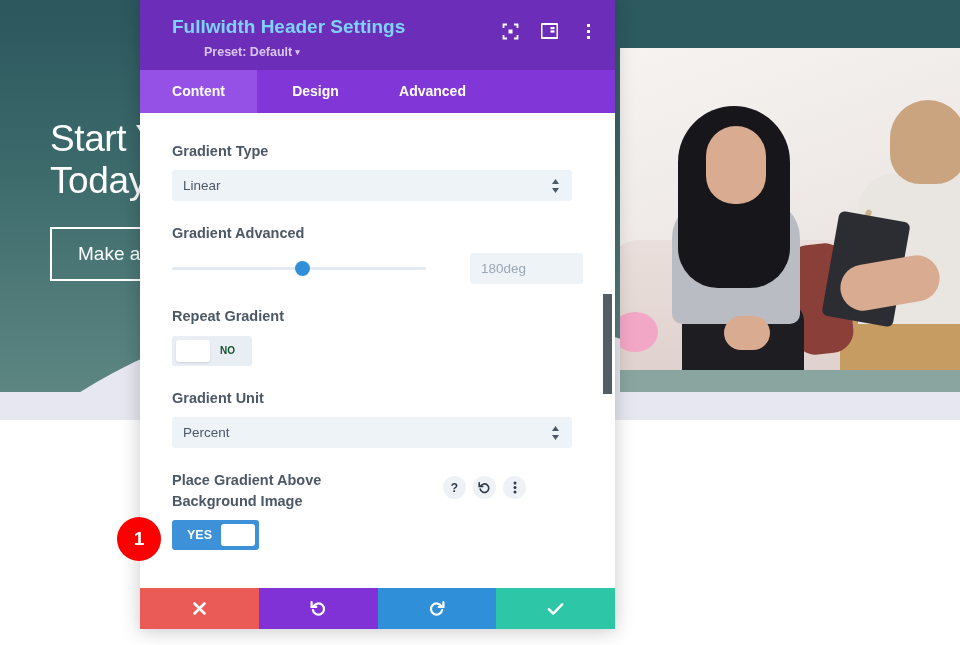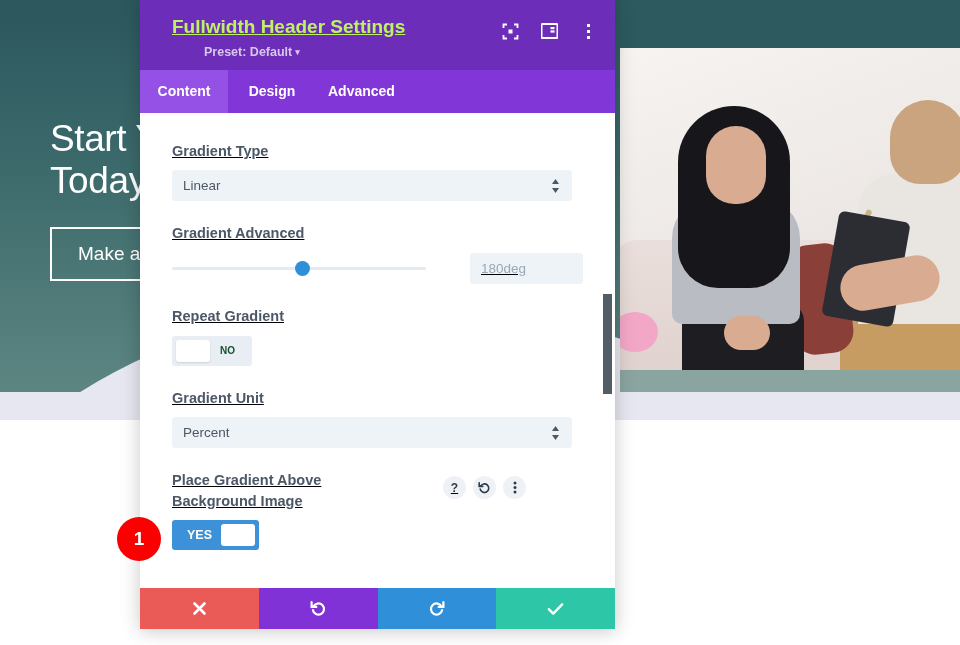--- a/index.html
+++ b/index.html
@@ -234,25 +234,24 @@
     overflow: hidden;
   }
 
   .modal-header {
     background: #6c2eb9;
     padding: 16px 20px 11px 32px;
     position: relative;
     flex: 0 0 auto;
   }
   .modal-title {
-    color: #bef264;
+    color: #7dd3fc;
     font-size: 19px;
     font-weight: bold;
     line-height: 1.2;
-    text-decoration: underline;
   }
   .modal-preset {
     color: #d9c6ef;
     font-size: 12.5px;
     font-weight: bold;
     margin-top: 6px;
     padding-left: 32px;
   }
   .preset-caret {
     display: inline-block;
@@ -275,36 +274,35 @@
   }
   .hicon svg { display: block; }
 
   .tabs {
     display: flex;
     background: #8137d8;
     flex: 0 0 auto;
   }
   .tab {
     padding: 13px 12px 14px;
-    width: 88px;
+    width: 117px;
     text-align: center;
     color: #ffffff;
     font-size: 14px;
     font-weight: bold;
     cursor: pointer;
   }
   .tab.active { background: #9550e6; }
 
   .modal-body {
     position: relative;
     flex: 1 1 auto;
     background: #ffffff;
     padding: 28px 32px 16px 32px;
     overflow: hidden;
-    text-decoration: underline;
   }
 
   .field { margin-bottom: 22px; }
   .field-label {
     font-size: 14.5px;
     color: #4c5866;
     font-weight: bold;
     margin-bottom: 9px;
     line-height: 1.42;
     max-width: 235px;

